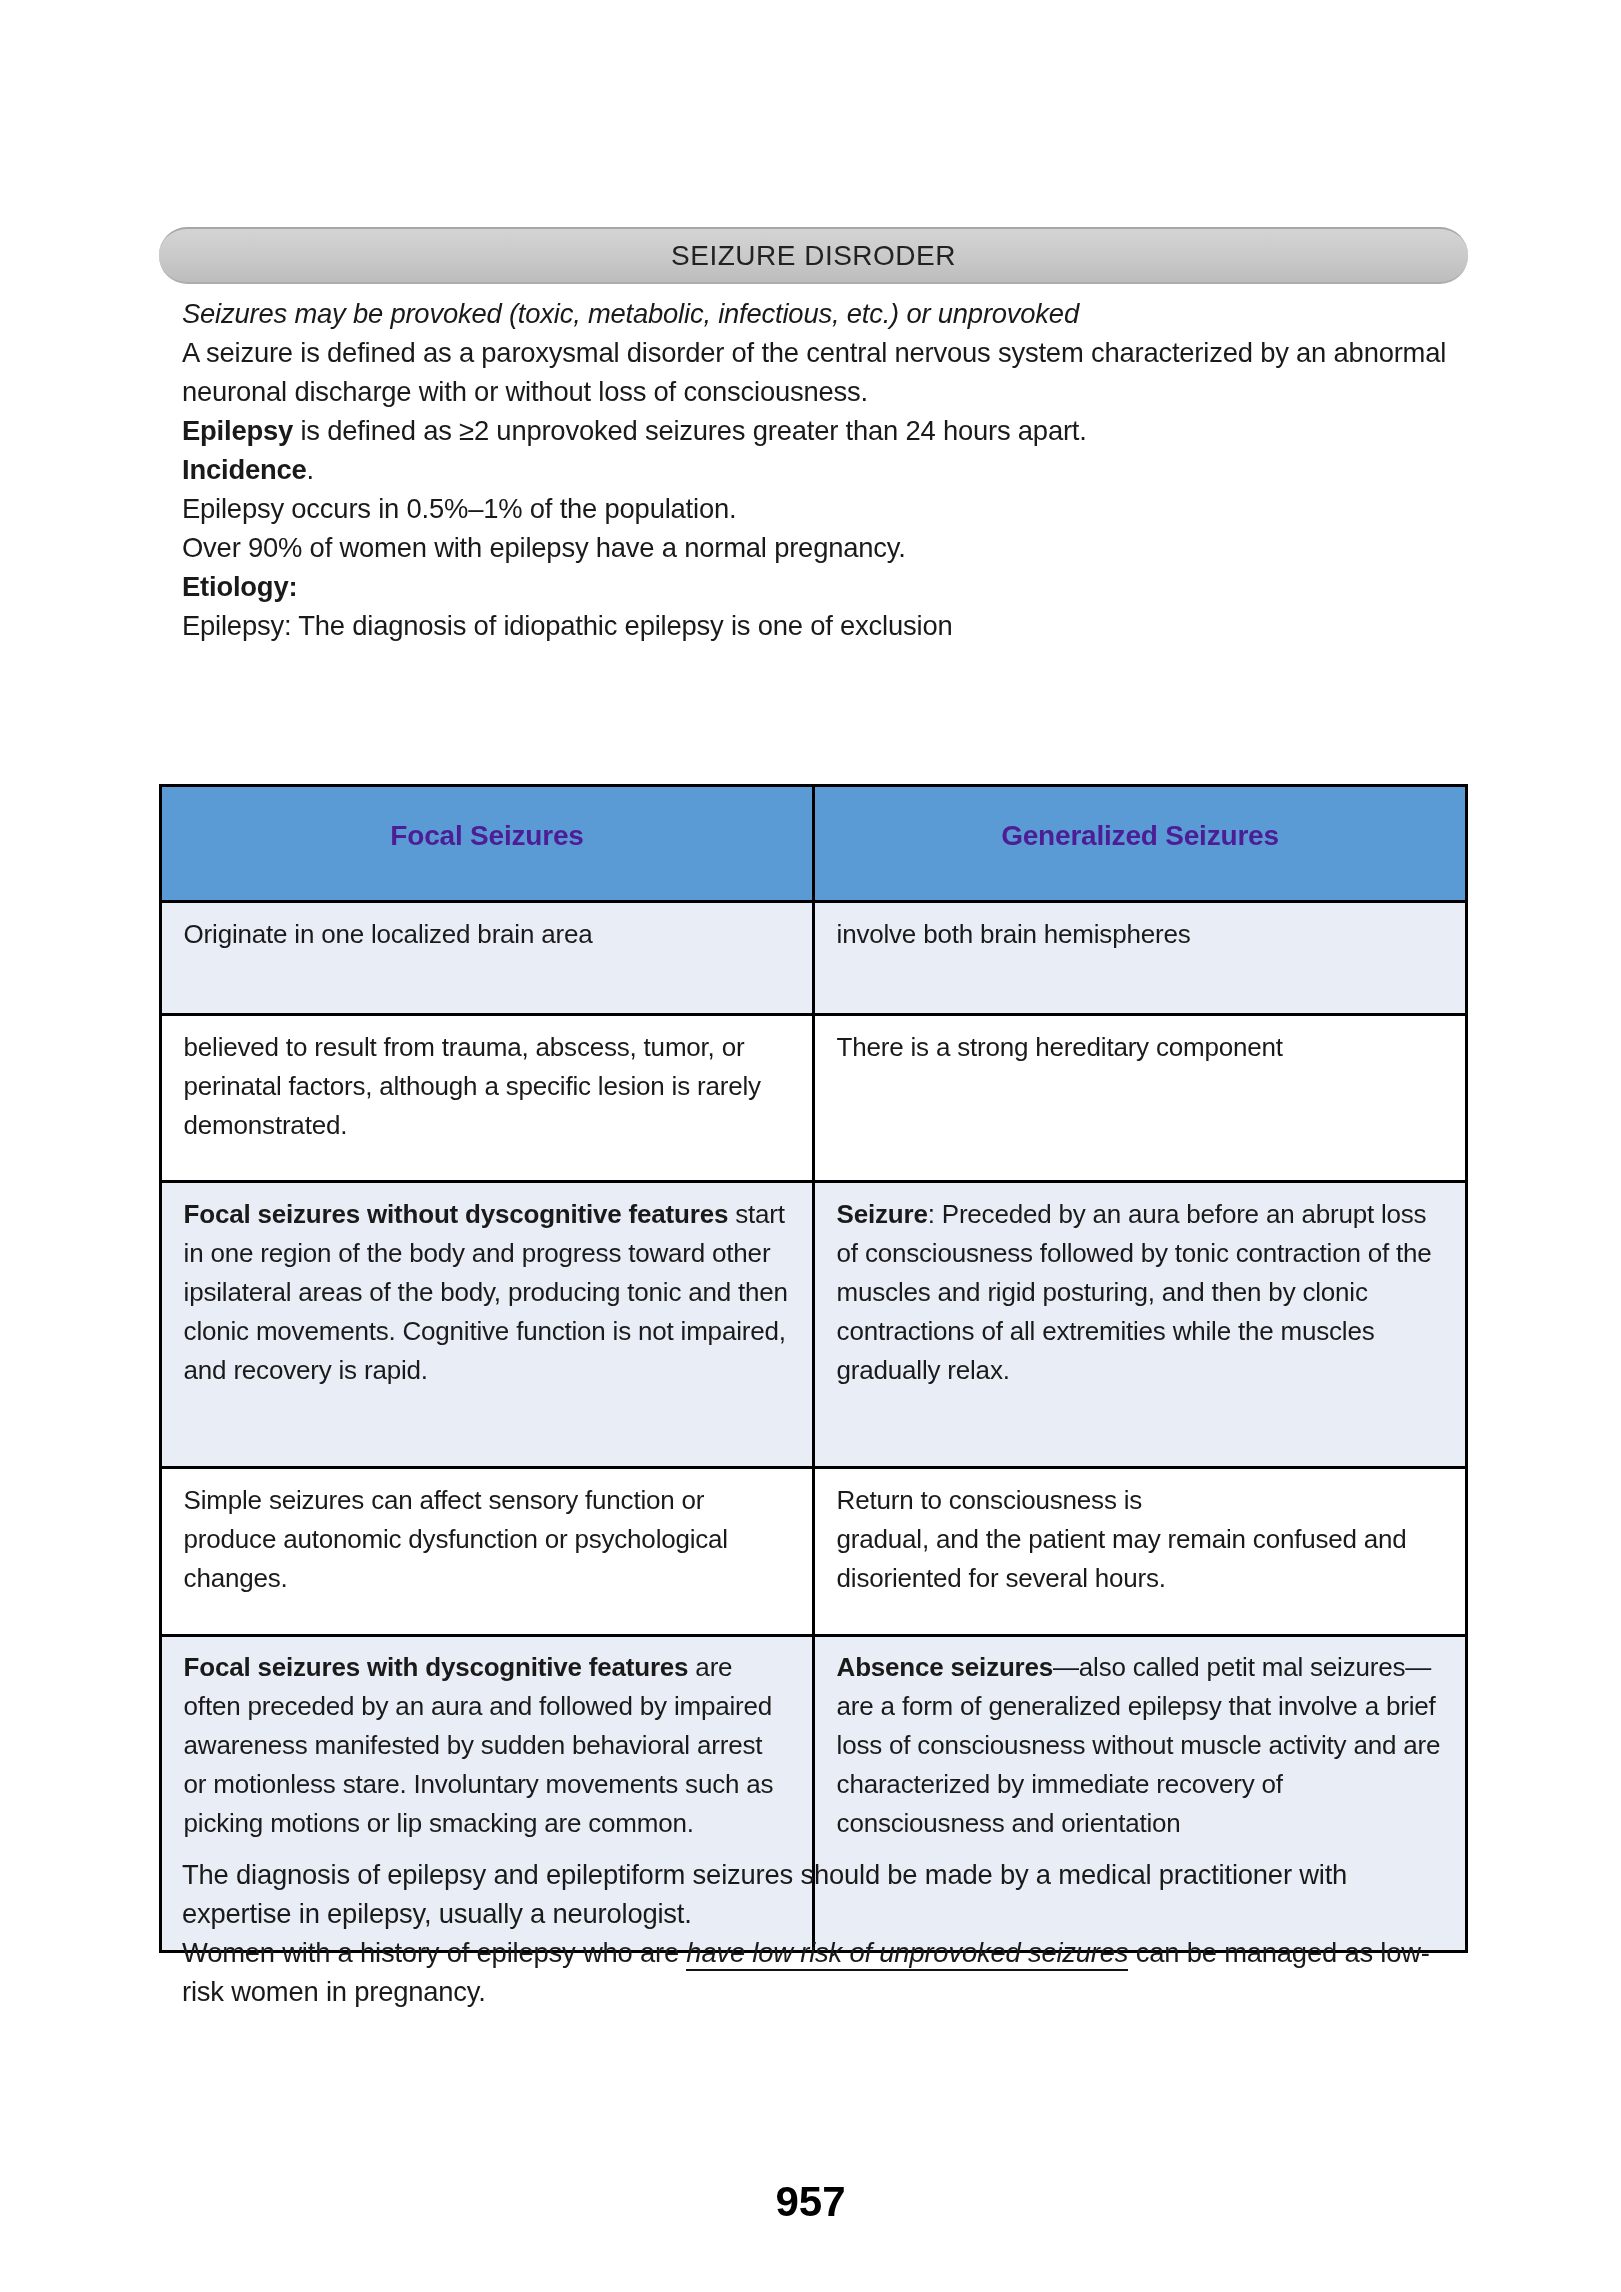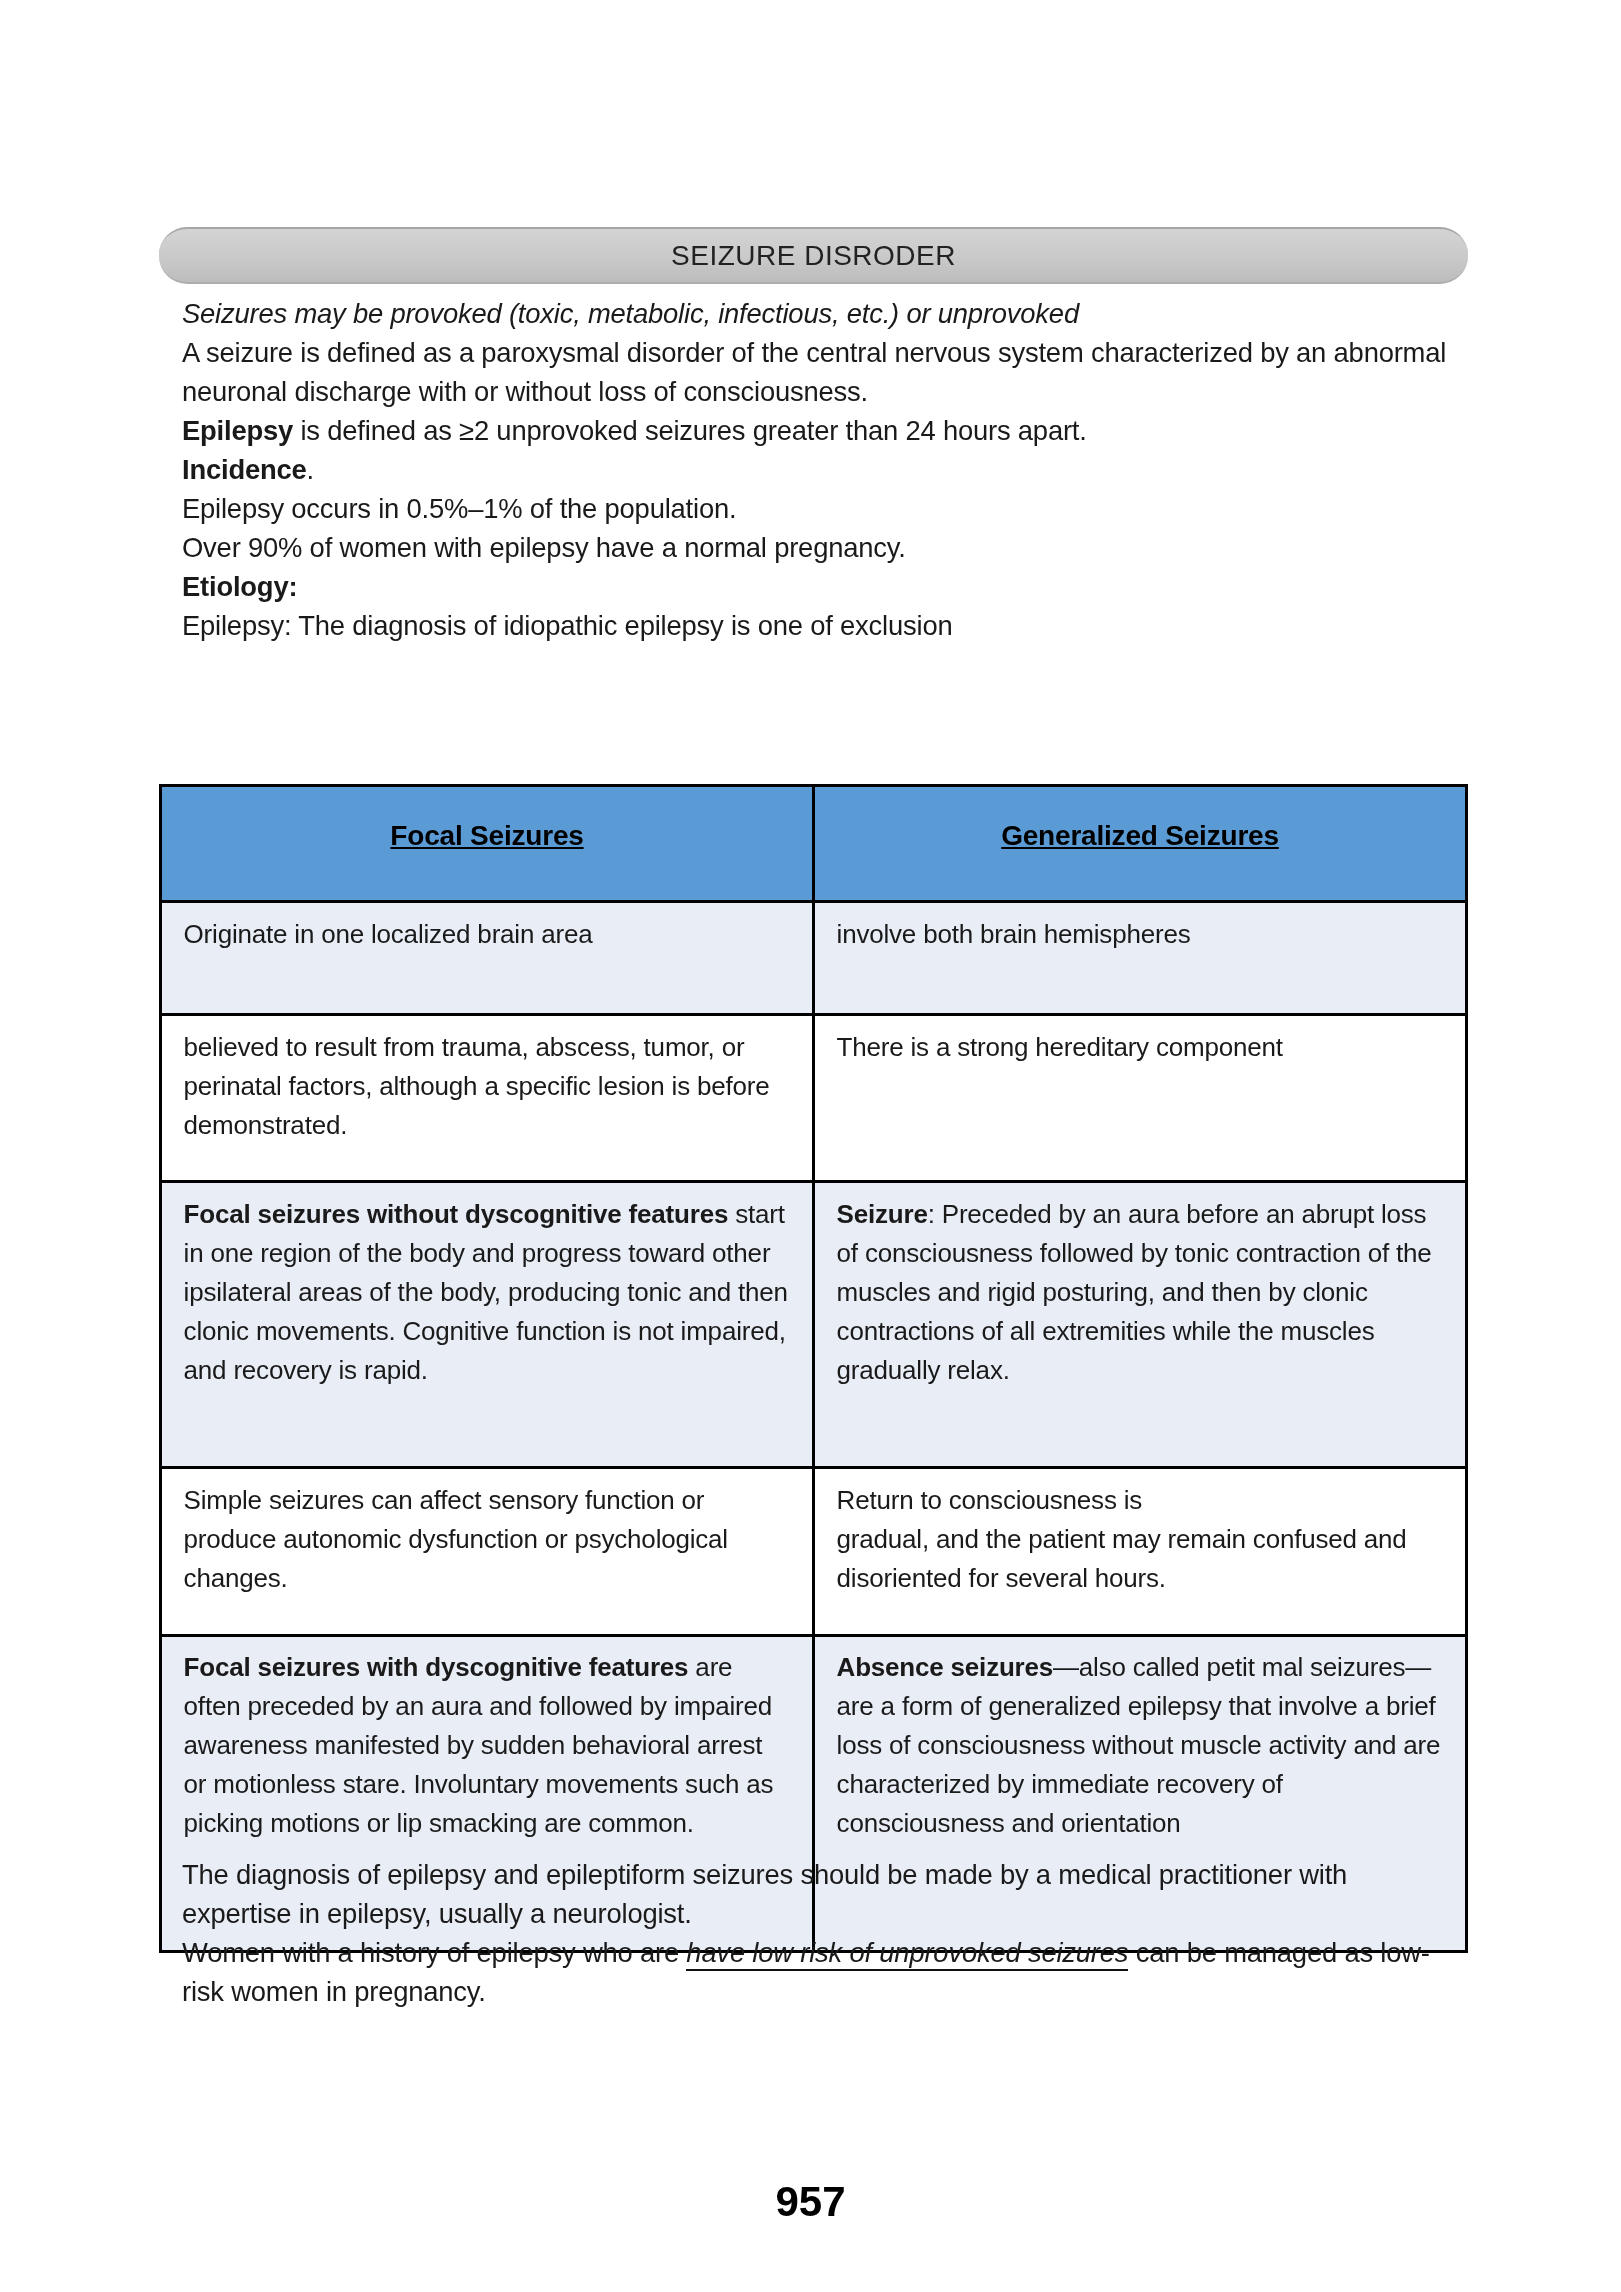--- a/index.html
+++ b/index.html
@@ -34,23 +34,23 @@
     border-collapse:collapse;table-layout:fixed;
   }
   .seizure-table th,.seizure-table td{
     border:3.9px solid #000;
     vertical-align:top;
     font-size:26px;line-height:39px;letter-spacing:-0.2px;
     padding:11.8px 21.6px;
     width:50%;
   }
   .seizure-table th{
-    background:#5b9bd5;color:#000000;font-weight:bold;
+    background:#5b9bd5;color:#4c1d95;font-weight:bold;
     text-align:center;vertical-align:middle;
-    font-size:28px;height:78px;padding:9.8px 21.6px 25.5px 21.6px;text-decoration:underline;
+    font-size:28px;height:78px;padding:9.8px 21.6px 25.5px 21.6px;
   }
   .seizure-table tbody tr:nth-child(odd) td{background:#e9edf6;}
   .seizure-table tbody tr:nth-child(even) td{background:#ffffff;}
   .seizure-table tbody tr:nth-child(1) td{height:86px;}
   .seizure-table tbody tr:nth-child(2) td{height:141px;}
   .seizure-table tbody tr:nth-child(3) td{height:259px;}
   .seizure-table tbody tr:nth-child(4) td{height:141px;}
   .seizure-table tbody tr:nth-child(5) td{height:290px;}
   .cellblock{display:block;}
   
@@ -86,21 +86,21 @@
         <th>Focal Seizures</th>
         <th>Generalized Seizures</th>
       </tr>
     </thead>
     <tbody>
       <tr>
         <td>Originate in one localized brain area</td>
         <td>involve both brain hemispheres</td>
       </tr>
       <tr>
-        <td>believed to result from trauma, abscess, tumor, or perinatal factors, although a specific lesion is before demonstrated.</td>
+        <td>believed to result from trauma, abscess, tumor, or perinatal factors, although a specific lesion is rarely demonstrated.</td>
         <td>There is a strong hereditary component</td>
       </tr>
       <tr>
         <td><span class="b">Focal seizures without dyscognitive features</span><span> start in one region of the body and progress toward other ipsilateral areas of the body, producing tonic and then clonic movements. Cognitive function is not impaired, and recovery is rapid.</span></td>
         <td><span class="b">Seizure</span><span>: Preceded by an aura before an abrupt loss of consciousness followed by tonic contraction of the muscles and rigid posturing, and then by clonic contractions of all extremities while the muscles gradually relax.</span></td>
       </tr>
       <tr>
         <td>Simple seizures can affect sensory function or produce autonomic dysfunction or psychological changes.</td>
         <td>
             <span class="cellblock">Return to consciousness is</span>

